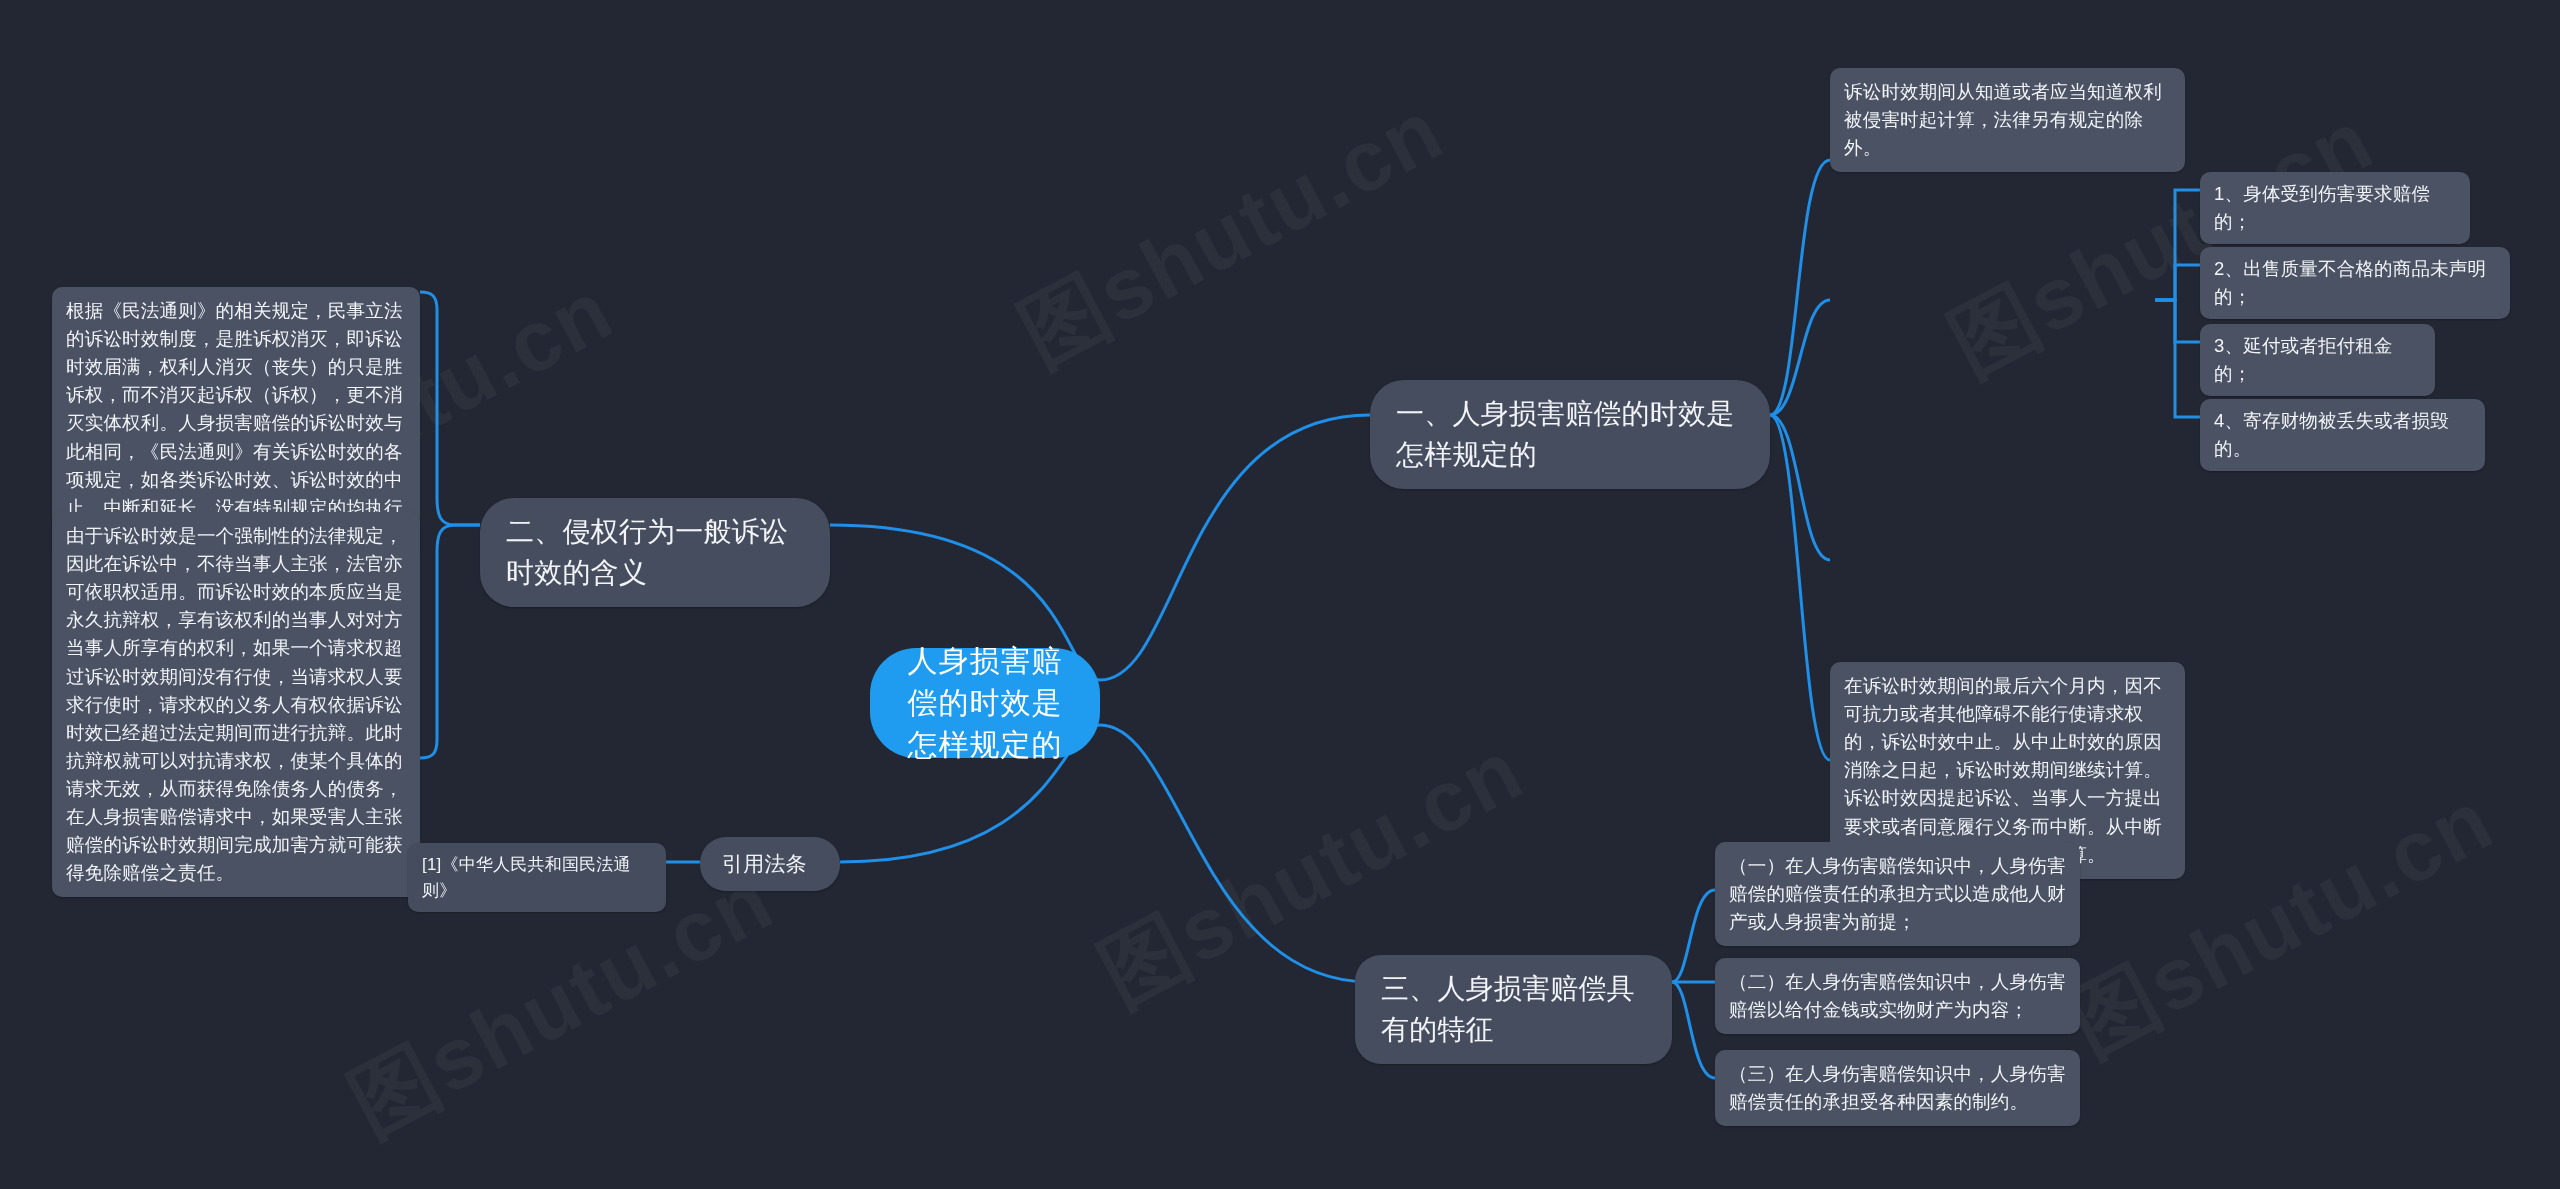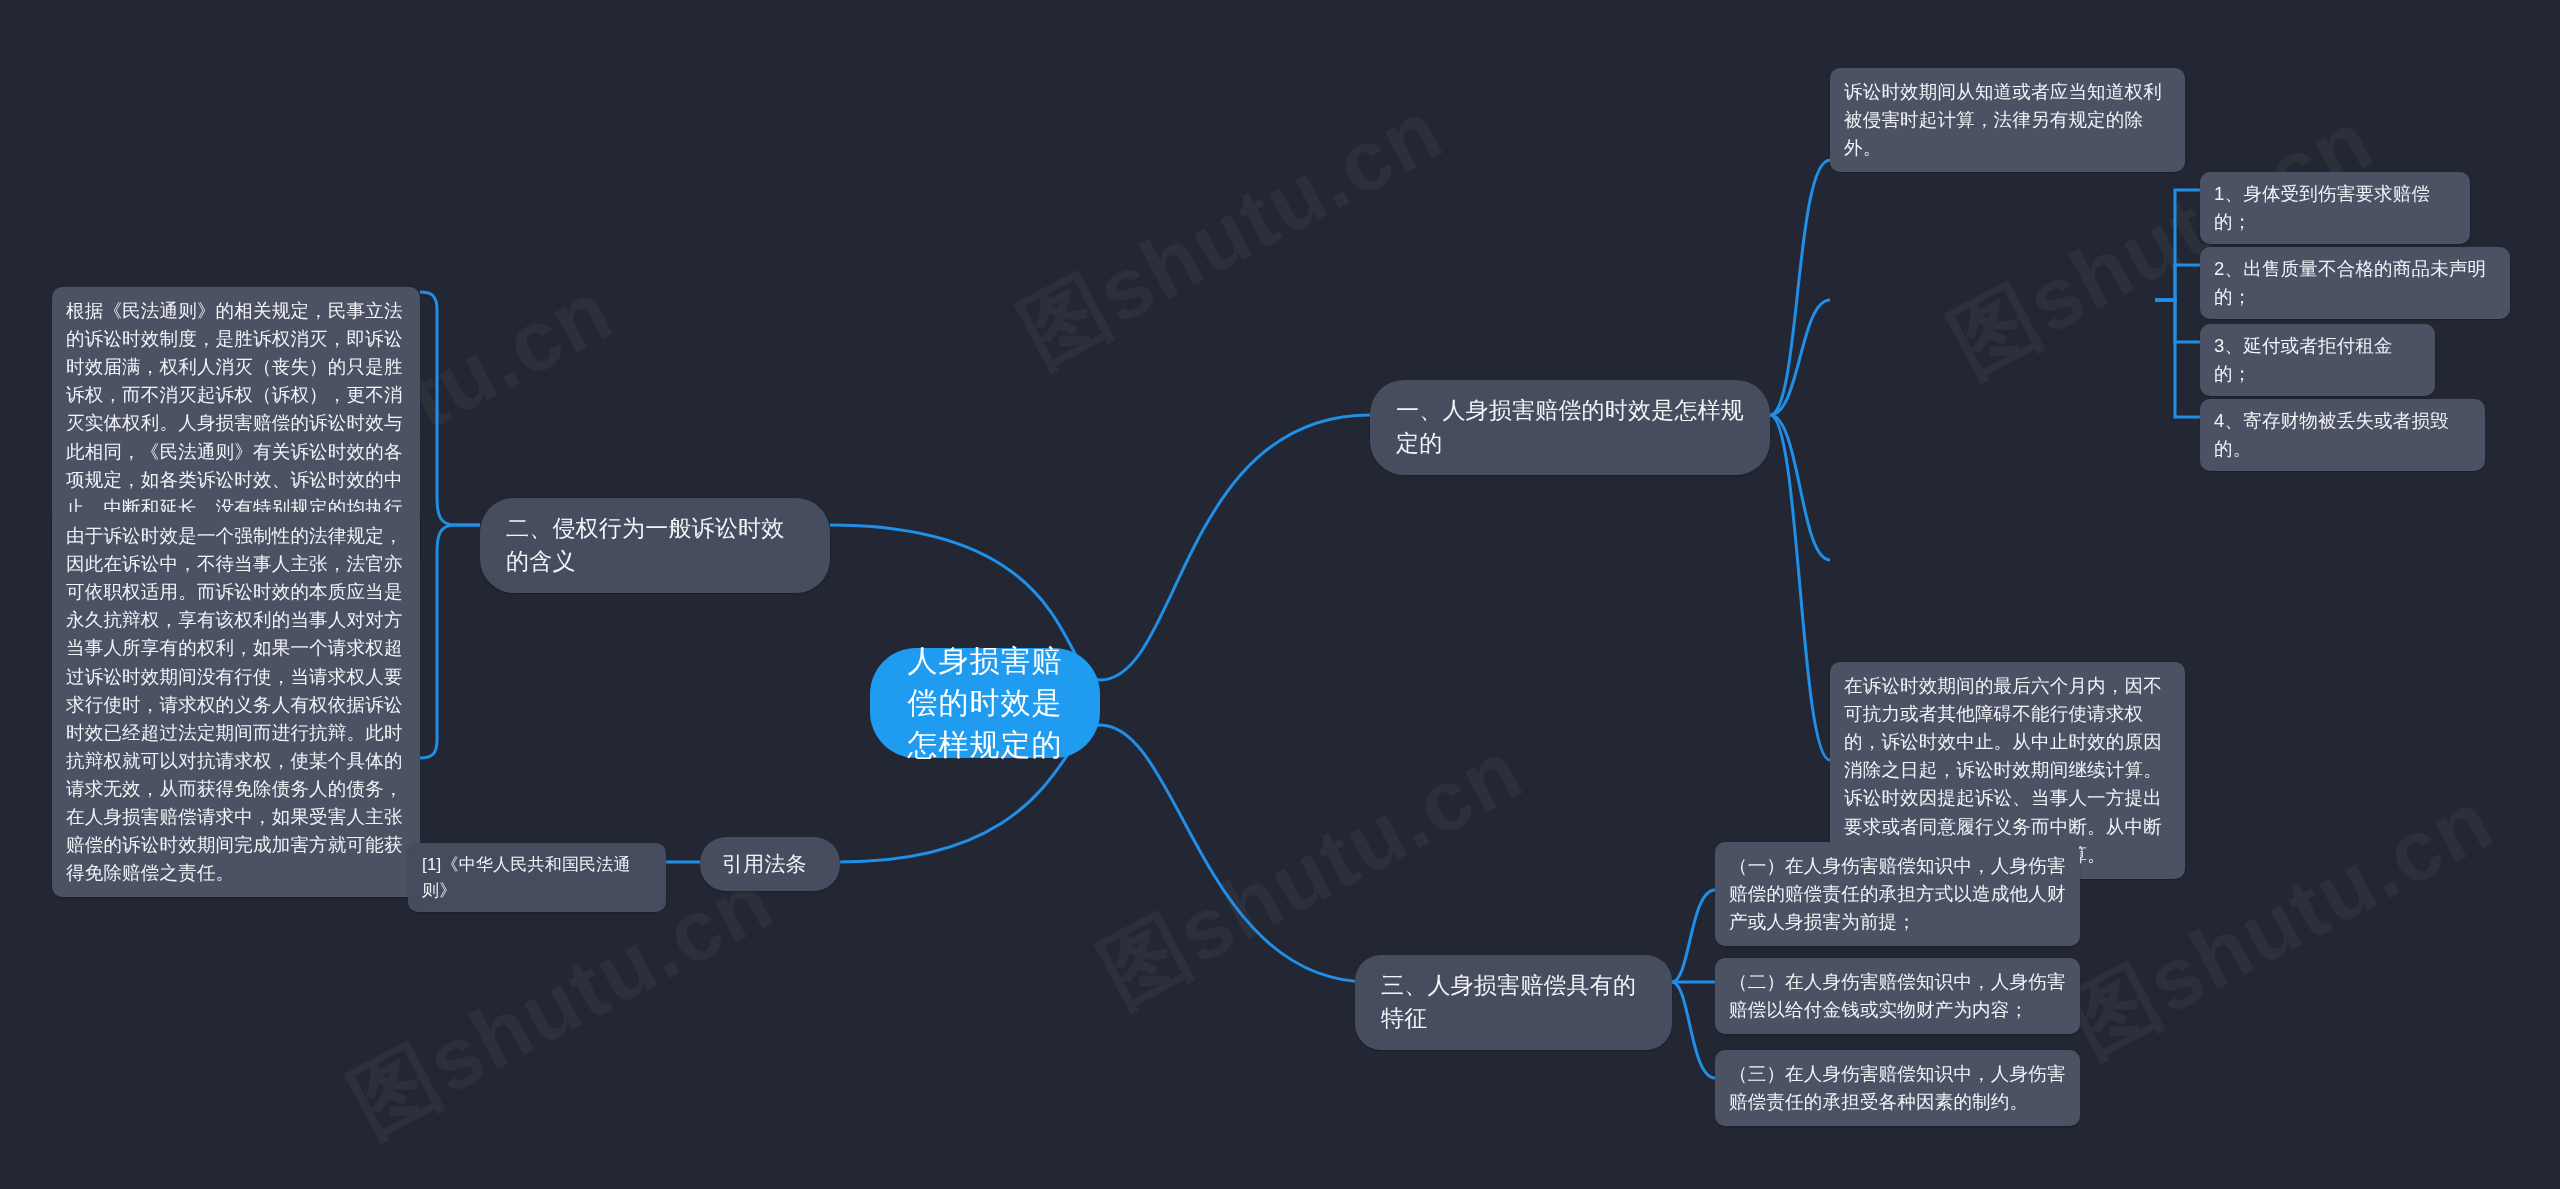--- a/index.html
+++ b/index.html
@@ -55,21 +55,21 @@
     letter-spacing: .2px;
     text-align: left;
     box-shadow: 0 1px 2px rgba(0,0,0,.25);
   }
 
   
   .pill {
     background: #464d5e;
     border-radius: 34px;
     padding: 14px 26px;
-    font-size: 23px;
+    font-size: 28px;
     line-height: 1.45;
     display: flex;
     align-items: center;
   }
 
   .leaf { font-size: 18.5px; line-height: 1.52; }
 
   .root {
     position: absolute;
     background: #1f9cf0;

